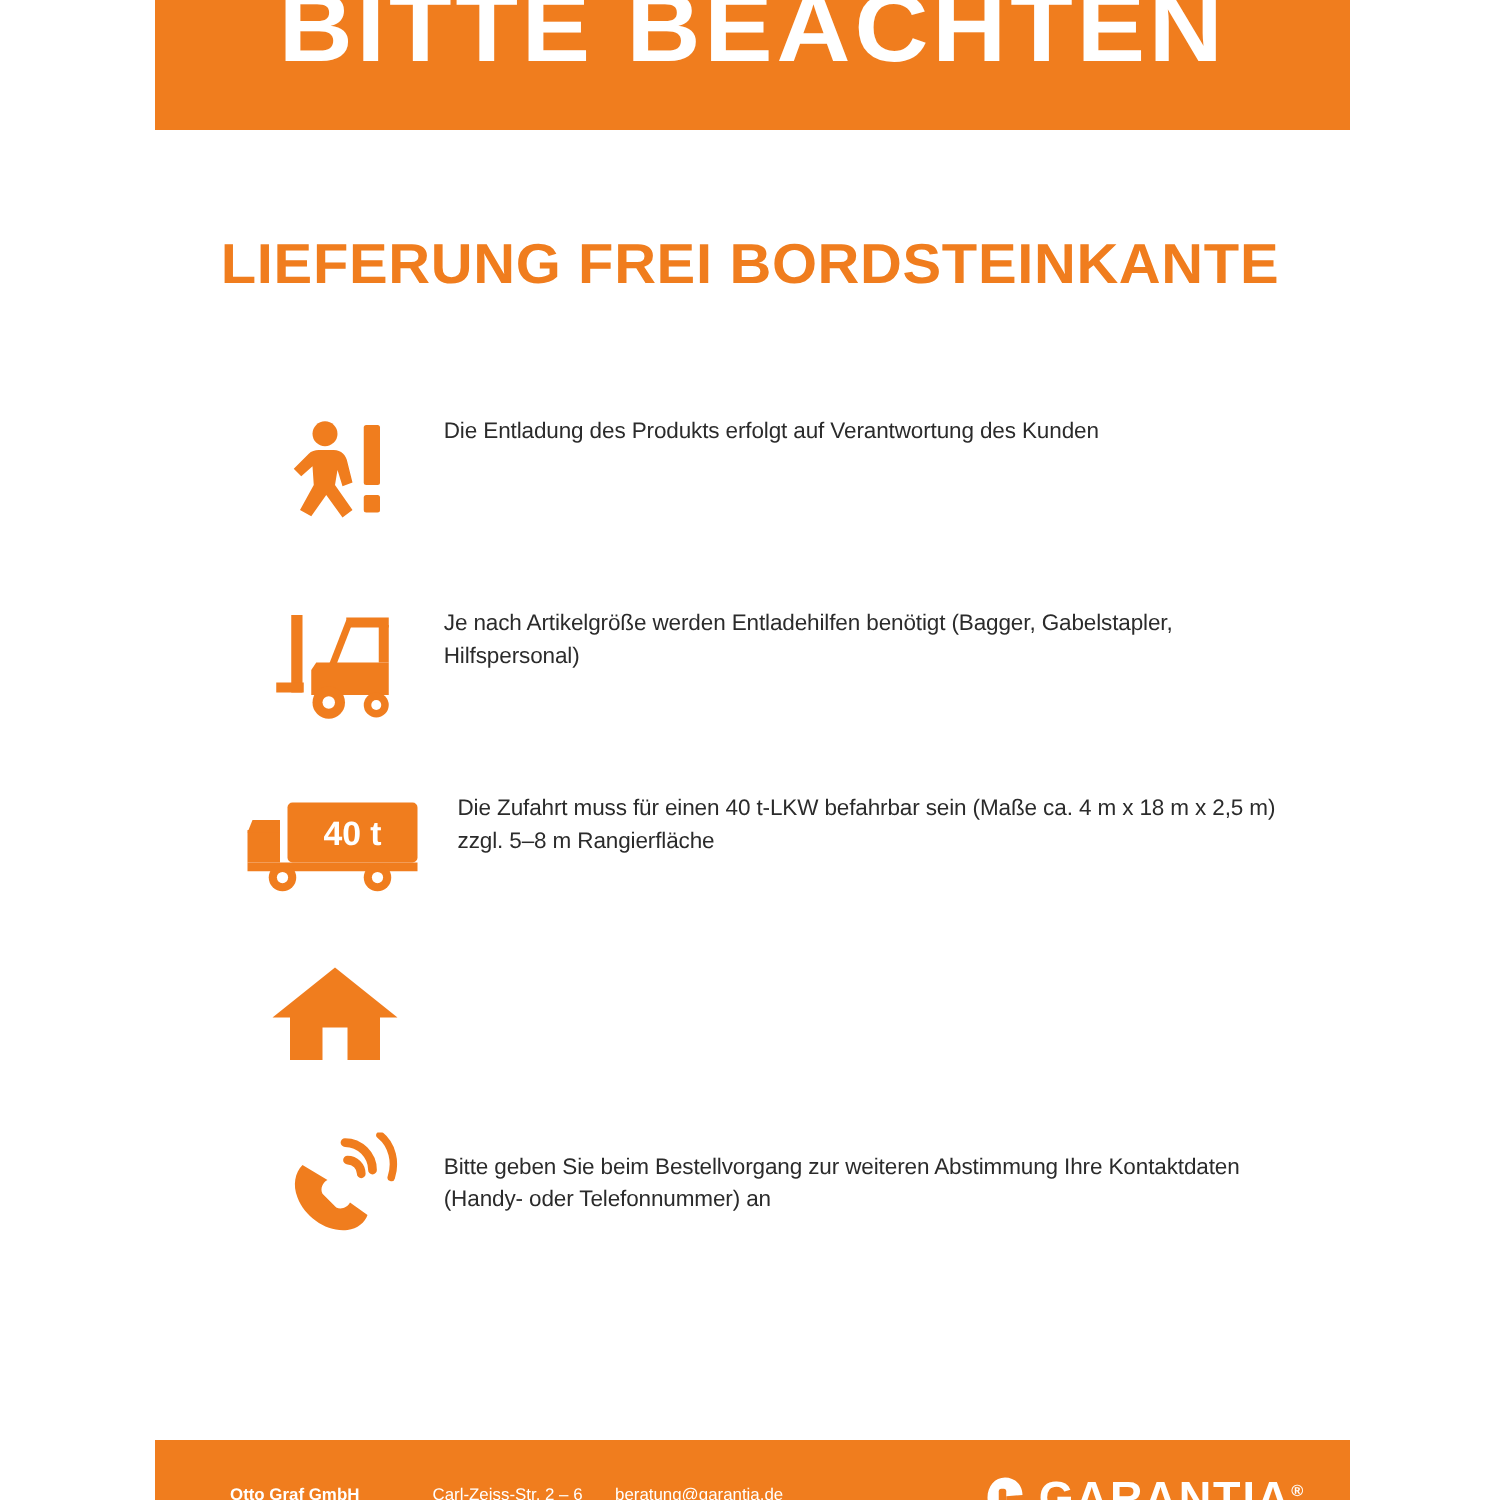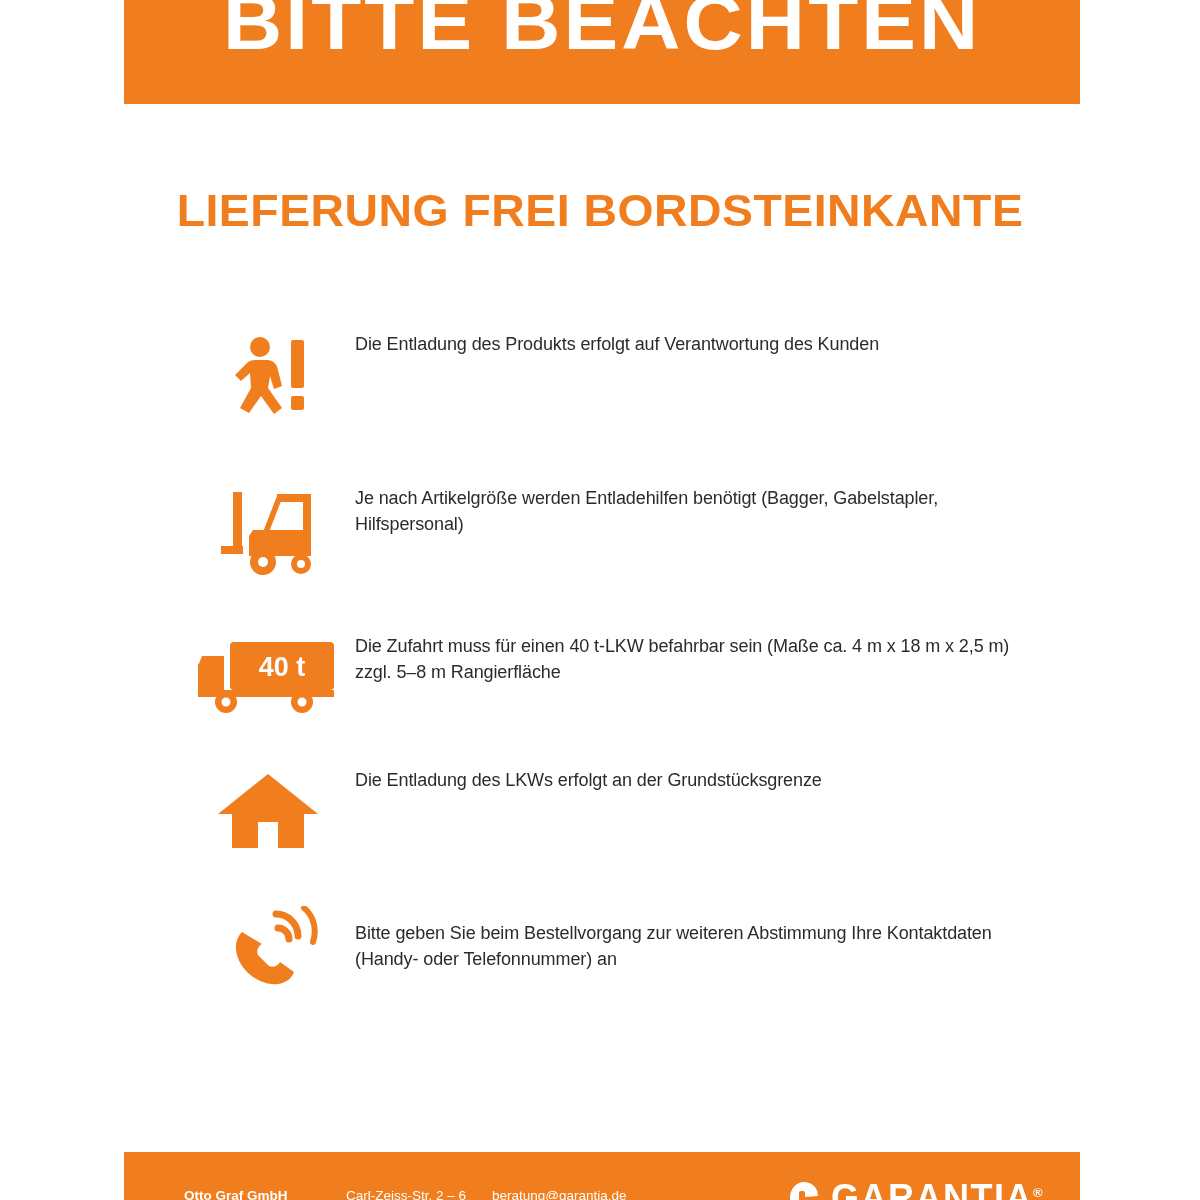--- a/index.html
+++ b/index.html
@@ -88,21 +88,21 @@
     font-family: "Liberation Sans", sans-serif;
     font-size: 18px;
     line-height: 1.42;
     letter-spacing: -0.1px;
     max-width: 680px;
   }
 
   
   .row-1 { margin-bottom: 58px; }
   .row-2 { margin-bottom: 56px; }
-  .row-3 { margin-bottom: 52px; }
+  .row-3 { margin-bottom: 52px; gap: 11px; }
   .row-4 { margin-bottom: 52px; }
 
   svg { display: block; }
 
   
   .footer {
     position: absolute;
     left: 124px;
     top: 1152px;
     width: 956px;
@@ -224,21 +224,20 @@
       </div>
       <div class="text-cell">Die Zufahrt muss für einen 40 t-LKW befahrbar sein (Maße ca. 4 m x 18 m x 2,5 m) zzgl. 5–8 m Rangierfläche</div>
     </div>
 
     <div class="row row-4">
       <div class="icon-cell">
         <svg width="104" height="78" viewBox="0 0 104 78" fill="none" xmlns="http://www.w3.org/2000/svg">
           <path d="M52 2 L102 42 L88 42 L88 76 L62 76 L62 50 L42 50 L42 76 L16 76 L16 42 L2 42 Z" fill="#F07D1E"></path>
         </svg>
       </div>
-      <div class="text-cell">Die Entladung des LKWs erfolgt an der Grundstücksgrenze</div>
     </div>
 
     <div class="row row-5">
       <div class="icon-cell">
         <svg width="100" height="86" viewBox="0 0 100 86" fill="none" xmlns="http://www.w3.org/2000/svg">
 
           <path d="M24 26 C18 32 16 42 20 52 C26 68 44 80 60 78 C68 77 74 72 76 66 L62 56 C60 60 55 62 51 60 L40 49 C38 45 40 40 44 38 Z" fill="#F07D1E"></path>
 
           <path d="M58 8 C70 8 80 18 80 30" stroke="#F07D1E" stroke-width="7" stroke-linecap="round" fill="none"></path>
           <path d="M60 22 C66 22 71 27 71 33" stroke="#F07D1E" stroke-width="7" stroke-linecap="round" fill="none"></path>

